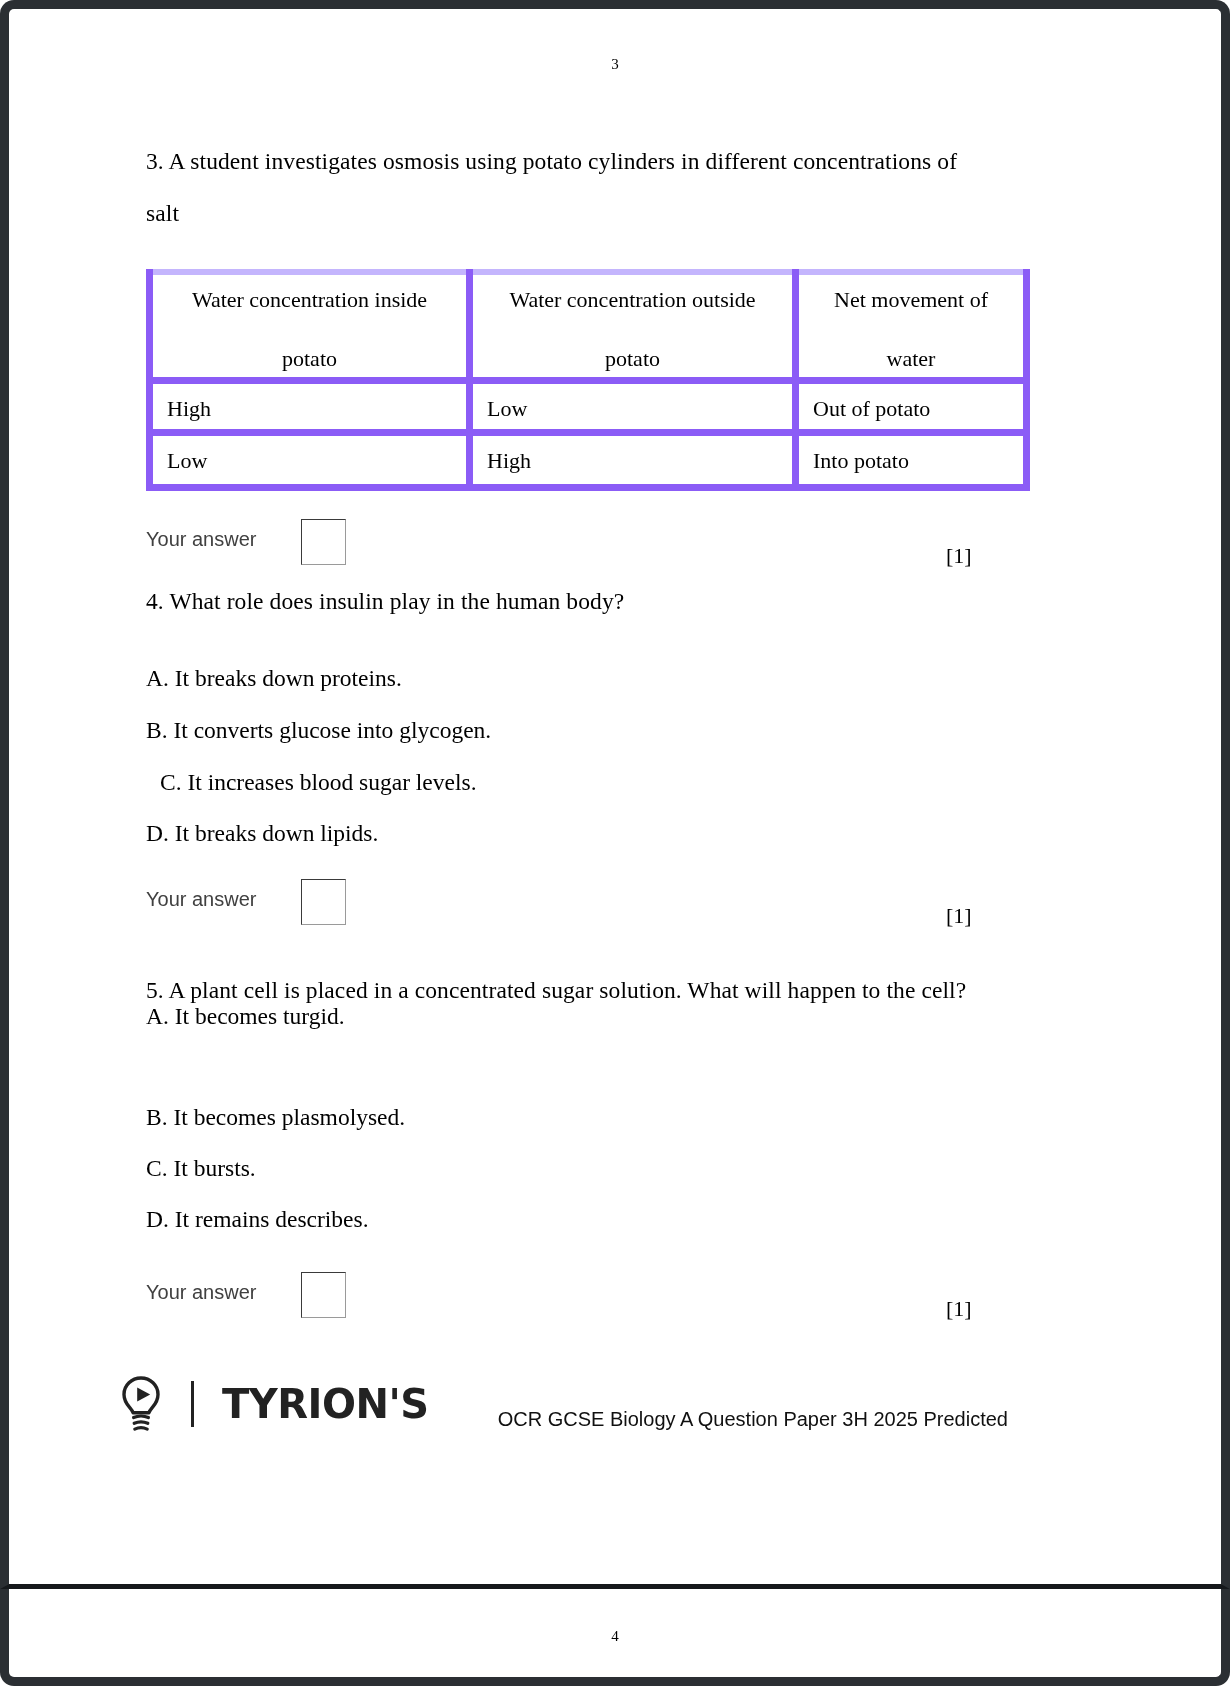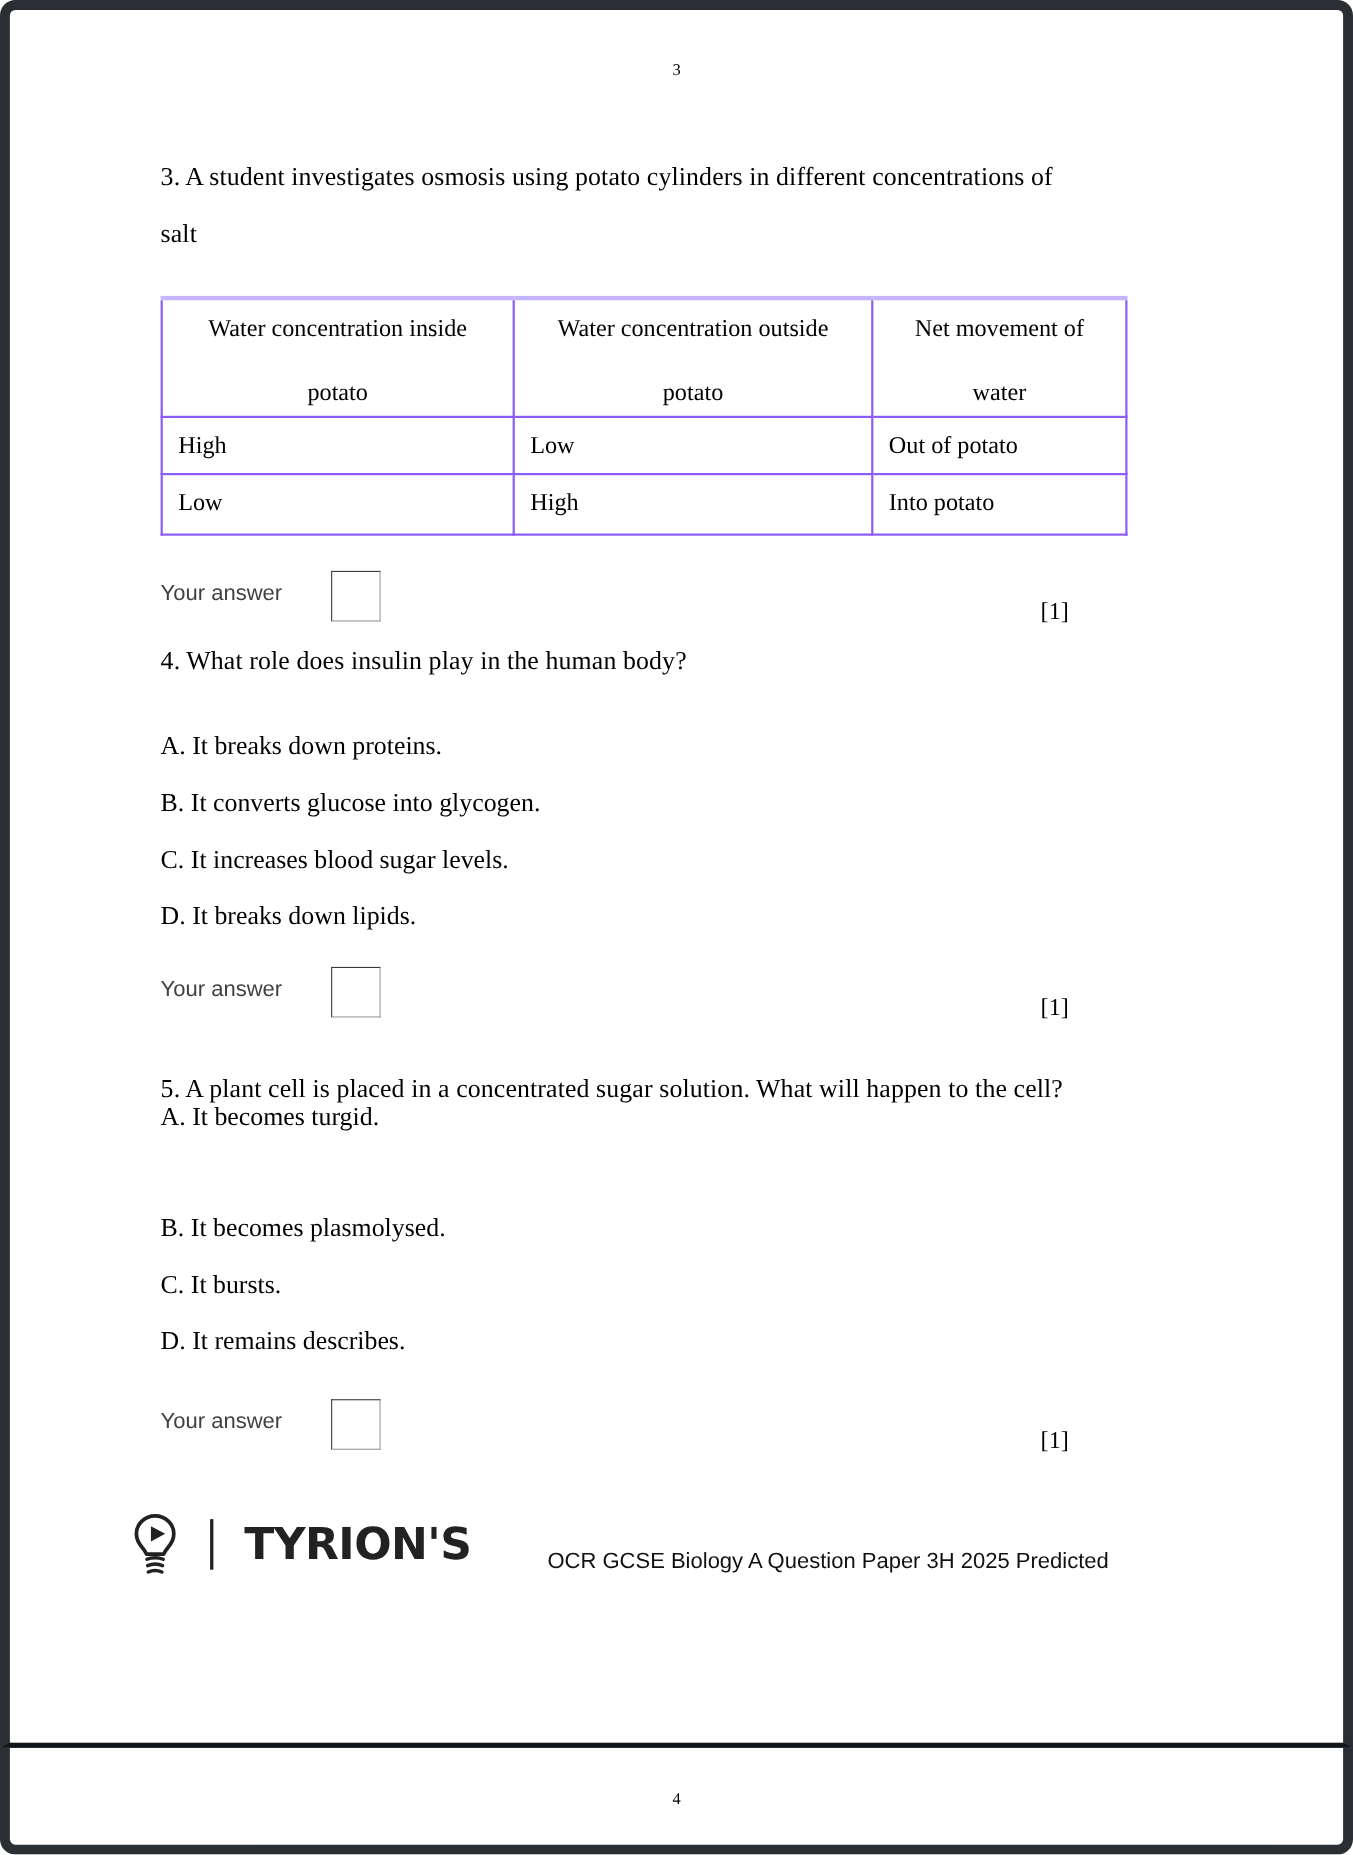--- a/index.html
+++ b/index.html
@@ -101,31 +101,31 @@
   
   .osmosis-table {
     position: absolute;
     top: 260px;
     left: 0;
     width: 877px;
     border-collapse: collapse;
     table-layout: fixed;
   }
   .osmosis-table td {
-    border: 2px solid #8b5cf6;
+    border: 7px solid #8b5cf6;
     font-size: 22px;
     vertical-align: top;
     padding: 0;
   }
   .osmosis-table .head-cell {
     text-align: center;
     height: 108px;
     padding-top: 14px;
     box-sizing: border-box;
-    border-top: 4px solid #c4b5fd;
+    border-top: 6px solid #c4b5fd;
   }
   .osmosis-table .head-cell .l1 { display: block; line-height: 1; }
   .osmosis-table .head-cell .l2 { display: block; line-height: 1; margin-top: 37px; }
   .osmosis-table .body-cell {
     text-align: left;
     padding: 12px 0 0 14px;
     height: 52px;
     box-sizing: border-box;
   }
   .osmosis-table .body-cell-last { height: 55px; }
@@ -259,21 +259,21 @@
           <div class="answer-box"></div>
           <span class="mark mark-low">[1]</span>
         </div>
 
         <div class="q-block-4">
           <div class="q-text">4. What role does insulin play in the human body?</div>
         </div>
 
         <div class="option" style="position:absolute; top:658px; left:0;">A. It breaks down proteins.</div>
         <div class="option" style="position:absolute; top:710px; left:0;">B. It converts glucose into glycogen.</div>
-        <div class="option" style="position:absolute; top:762px; left:0;">C. It increases blood sugar levels.</div>
+        <div class="option" style="position:absolute; top:762px; left:14px;">C. It increases blood sugar levels.</div>
         <div class="option" style="position:absolute; top:813px; left:0;">D. It breaks down lipids.</div>
 
         <div class="answer-row" style="top:870px;">
           <span class="answer-label">Your answer</span>
           <div class="answer-box"></div>
           <span class="mark mark-low">[1]</span>
         </div>
 
         <div class="q-block-5">
           <div class="q-text">5. A plant cell is placed in a concentrated sugar solution. What will happen to the cell?</div>

